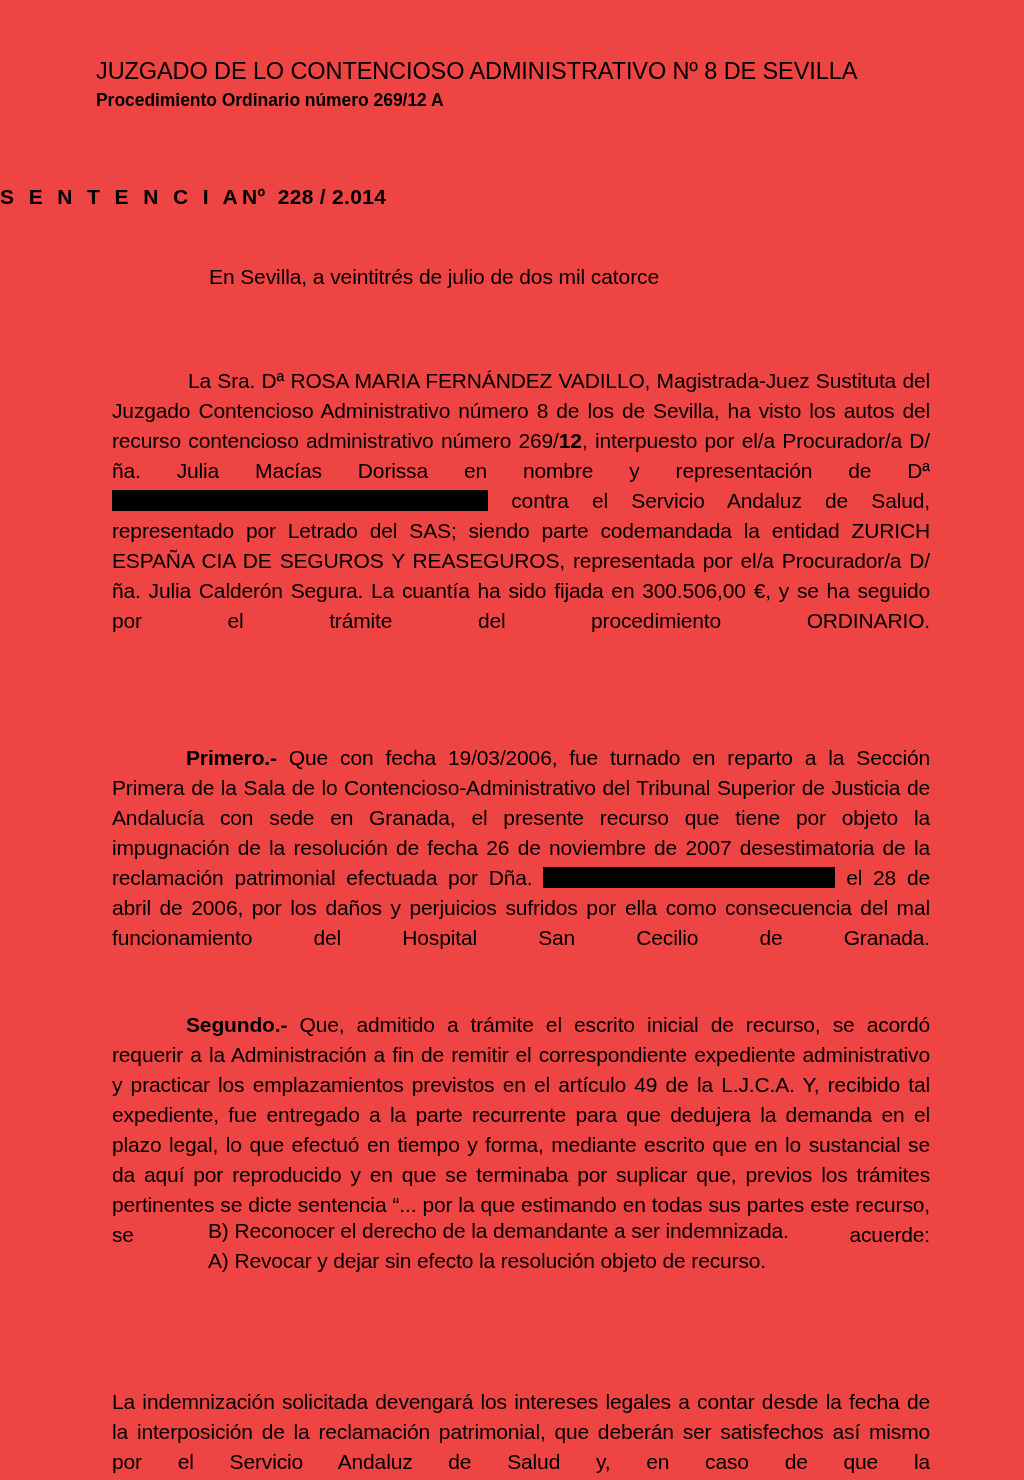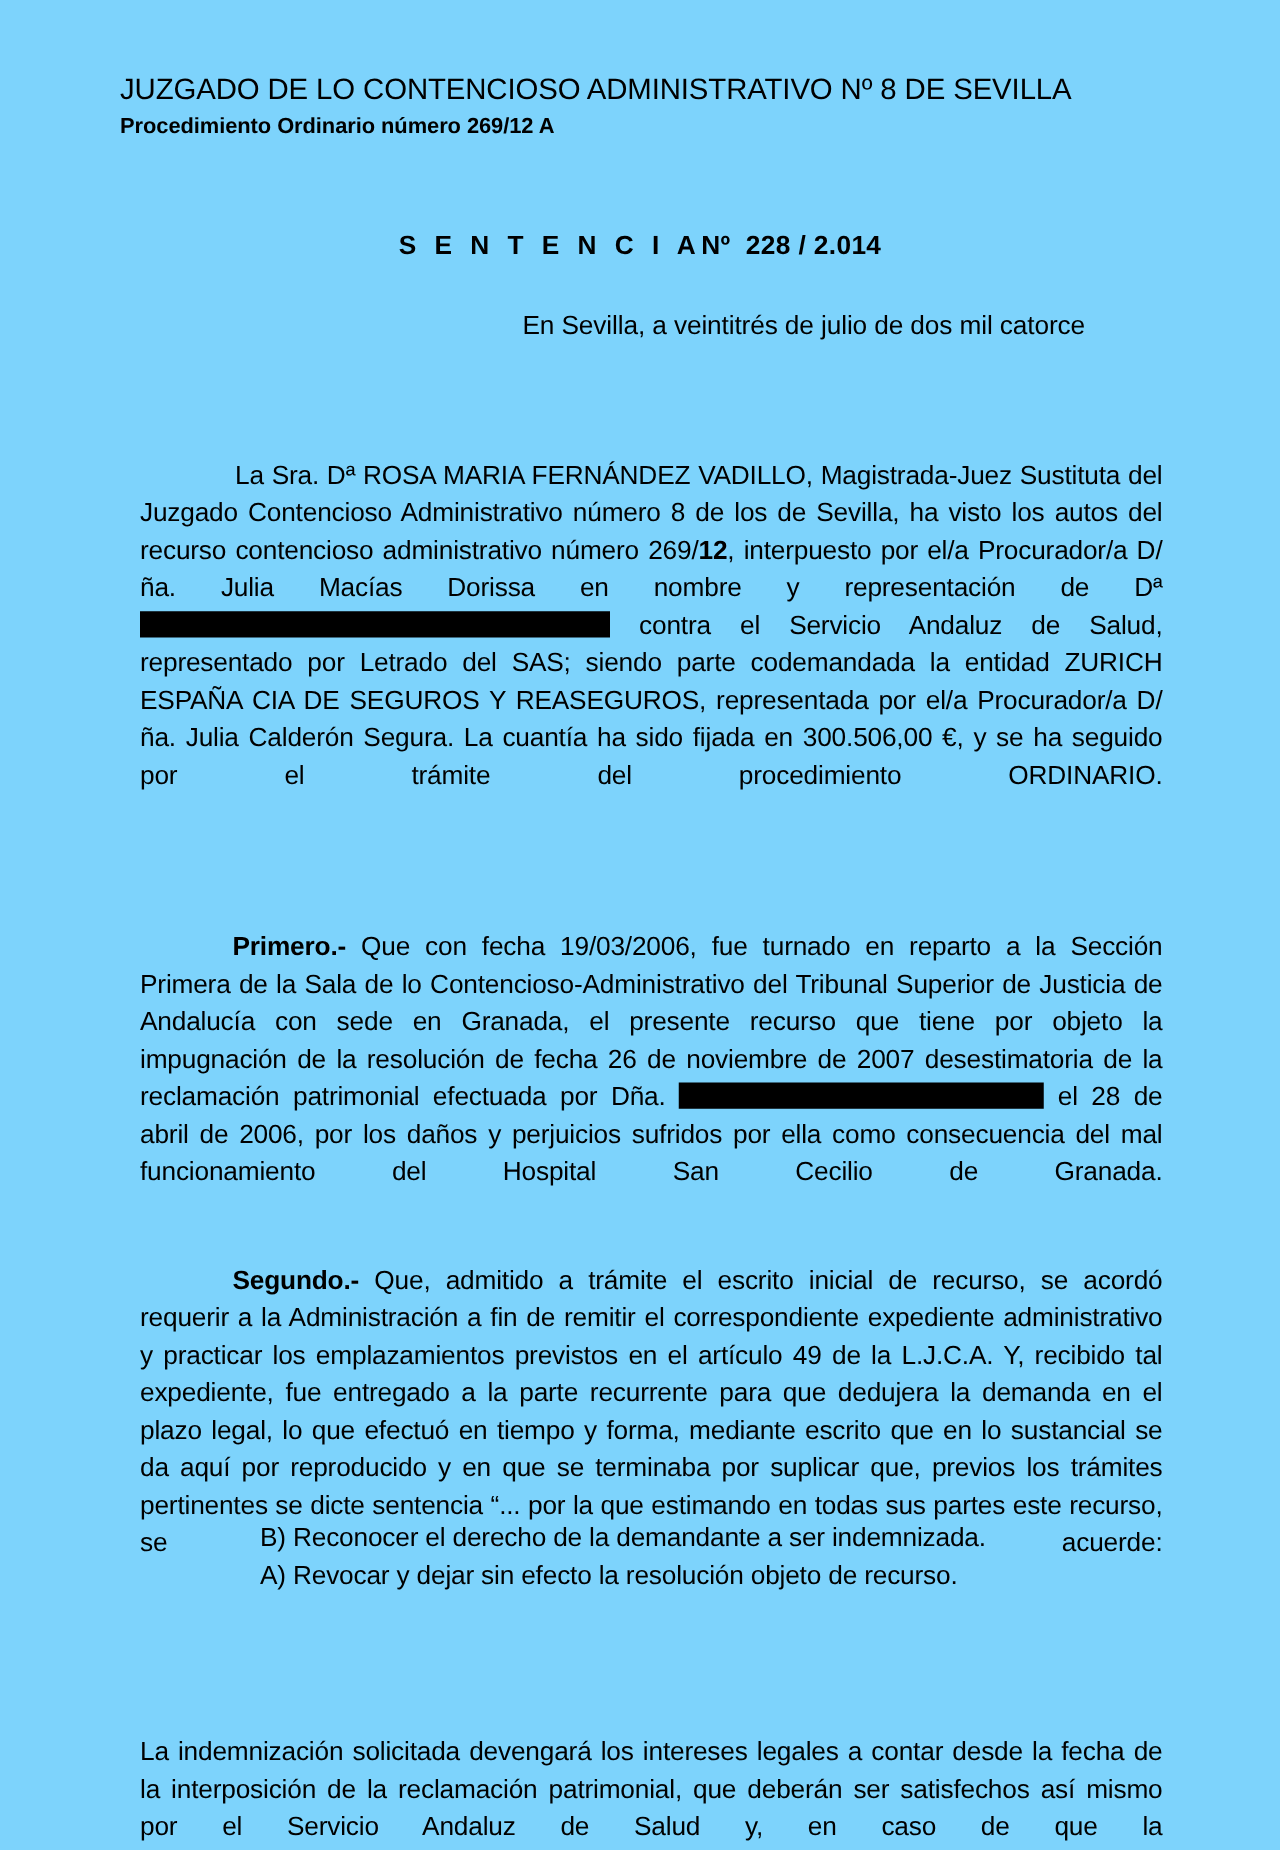--- a/index.html
+++ b/index.html
@@ -16,21 +16,21 @@
     font-family: "Liberation Sans", "DejaVu Sans", sans-serif;
     color: #000000;
     -webkit-font-smoothing: antialiased;
   }
 
   .page {
     position: absolute;
     left: 0; top: 0;
     width: 1024px;
     height: 1480px;
-    background: #7dd3fc;
+    background: #ef4444;
   }
 
   
   .court-header {
     position: absolute;
     left: 96px;
     top: 57px;
     width: 856px;
   }
   .court-title {
@@ -48,35 +48,34 @@
     white-space: nowrap;
     margin-top: 3px;
   }
 
   
   .sentencia-title {
     position: absolute;
     left: 0;
     top: 185px;
     width: 1024px;
-    text-align: center;
     font-size: 21px;
     font-weight: bold;
     letter-spacing: 0.3px;
   }
   .sentencia-title .spaced {
     letter-spacing: 4.4px;
   }
 
   .place-date {
     position: absolute;
     left: 0;
-    top: 249px;
+    top: 265px;
     width: 868px;
-    text-align: right;
+    text-align: center;
     font-size: 21px;
     font-weight: 400;
     letter-spacing: -0.1px;
   }
 
   
   .body-block {
     position: absolute;
     left: 96px;
     width: 850px;

